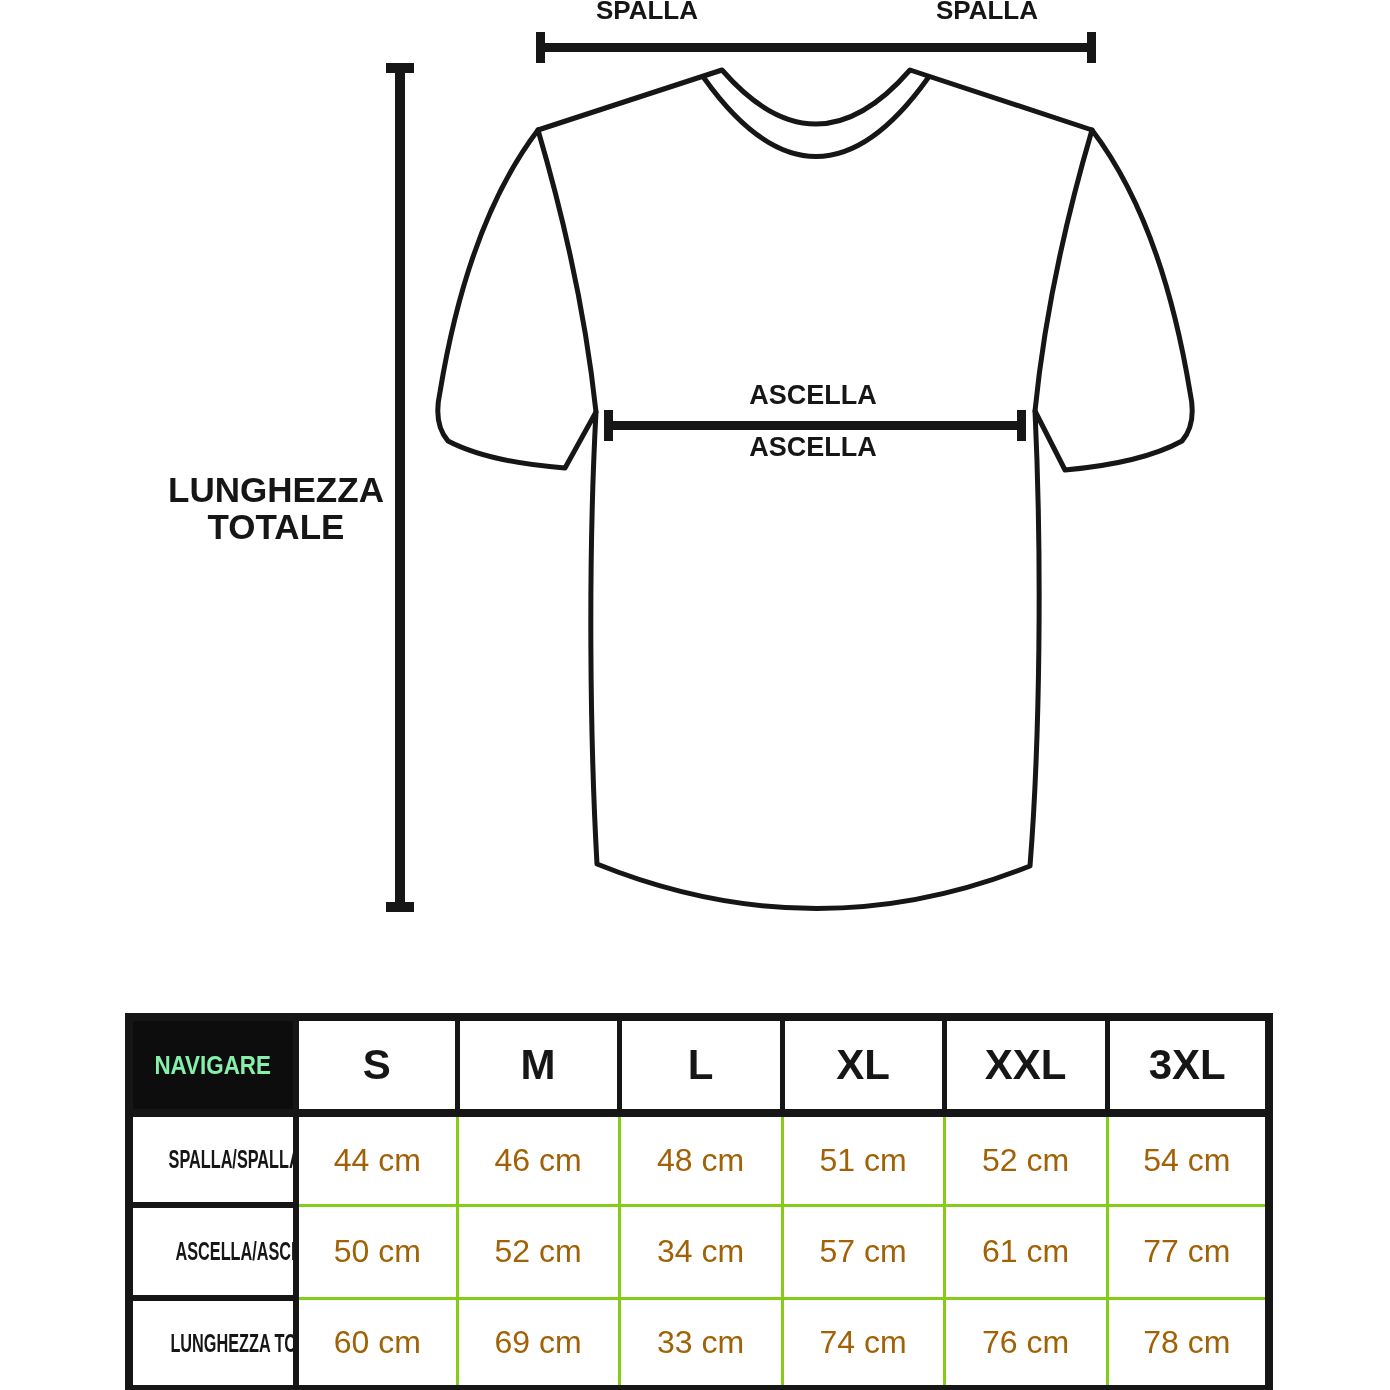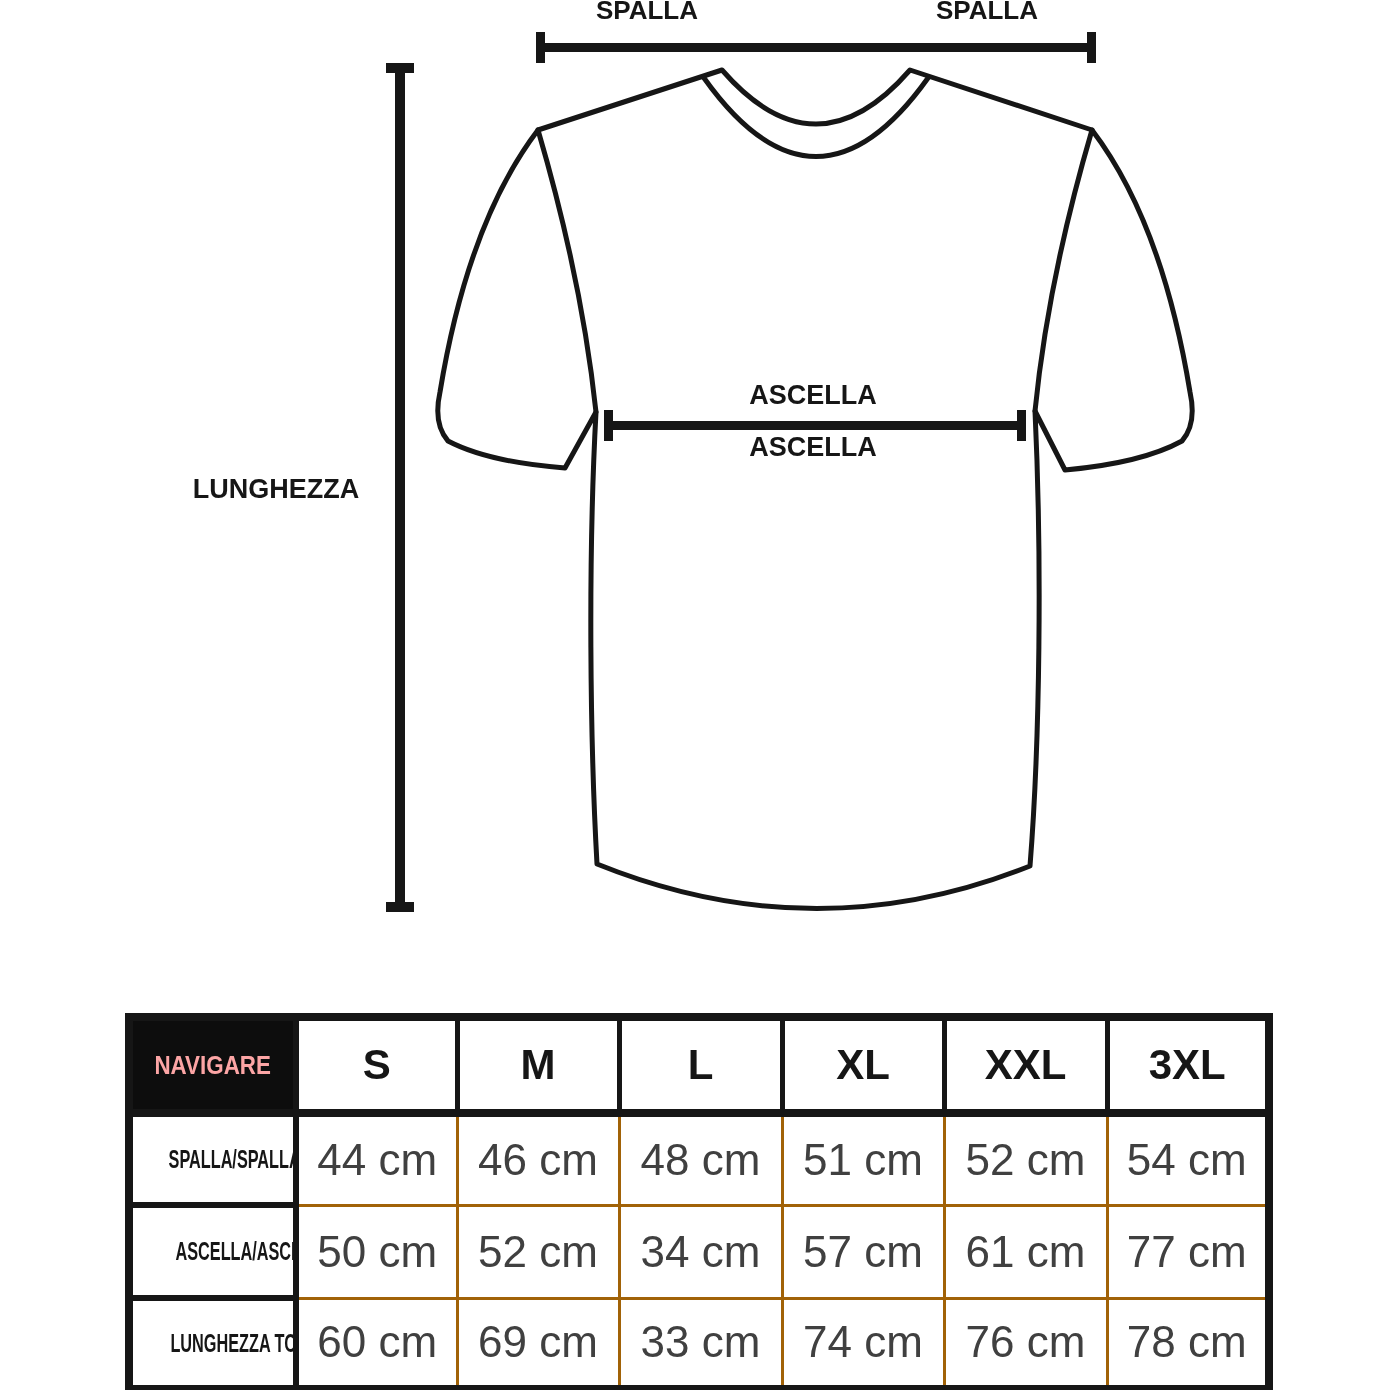--- a/index.html
+++ b/index.html
@@ -25,21 +25,21 @@
     position: absolute;
     font-weight: bold;
     font-size: 26px;
     line-height: 26px;
     text-align: center;
     color: #161616;
     white-space: nowrap;
     letter-spacing: 0px;
   }
   .diagram-label.two-line {
-    font-size: 27px;
+    font-size: 35px;
     line-height: 37px;
   }
   
   #table-wrap {
     position: absolute;
     left: 125px;
     top: 1013px;
   }
   table.size-table {
     border-collapse: collapse;
@@ -48,45 +48,45 @@
     border: 8px solid #161616;
   }
   table.size-table th, table.size-table td {
     padding: 0;
     text-align: center;
     vertical-align: middle;
     overflow: hidden;
   }
   th.brand-cell {
     background: #0d0d0d;
-    color: #fca5a5;
+    color: #86efac;
     border: 6px solid #161616;
     border-bottom-width: 8px;
     font-size: 26px;
     font-weight: bold;
   }
   th.size-cell {
     background: #ffffff;
     border: 5px solid #161616;
     border-bottom-width: 8px;
     font-size: 42px;
     font-weight: bold;
     color: #161616;
   }
   td.row-label-cell {
     border: 6px solid #161616;
     font-size: 25px;
     font-weight: bold;
     white-space: nowrap;
   }
   td.value-cell {
-    border: 3px solid #a16207;
-    font-size: 44px;
+    border: 3px solid #84cc16;
+    font-size: 32px;
     font-weight: normal;
-    color: #404040;
+    color: #a16207;
   }
   .condensed {
     display: inline-block;
     transform: scaleX(0.65);
     transform-origin: center center;
   }
   .condensed-brand {
     display: inline-block;
     transform: scaleX(0.86);
     transform-origin: center center;
@@ -143,20 +143,21 @@
       <rect x="386" y="902" width="28" height="10"></rect>
     </g>
   </svg>
 
   <div class="diagram-label" style="left:567px; top:-3px; width:160px;">SPALLA</div>
   <div class="diagram-label" style="left:907px; top:-3px; width:160px;">SPALLA</div>
   <div class="diagram-label" style="left:733px; top:382px; width:160px; font-size:27px;">ASCELLA</div>
   <div class="diagram-label" style="left:733px; top:434px; width:160px; font-size:27px;">ASCELLA</div>
   <div class="diagram-label two-line" style="left:156px; top:471px; width:240px;">
     <div>LUNGHEZZA</div>
+    <div>TOTALE</div>
   </div>
 
   <div id="table-wrap">
     <table class="size-table">
       <colgroup>
         <col style="width:167px">
         <col style="width:161px">
         <col style="width:162px">
         <col style="width:163px">
         <col style="width:162px">

